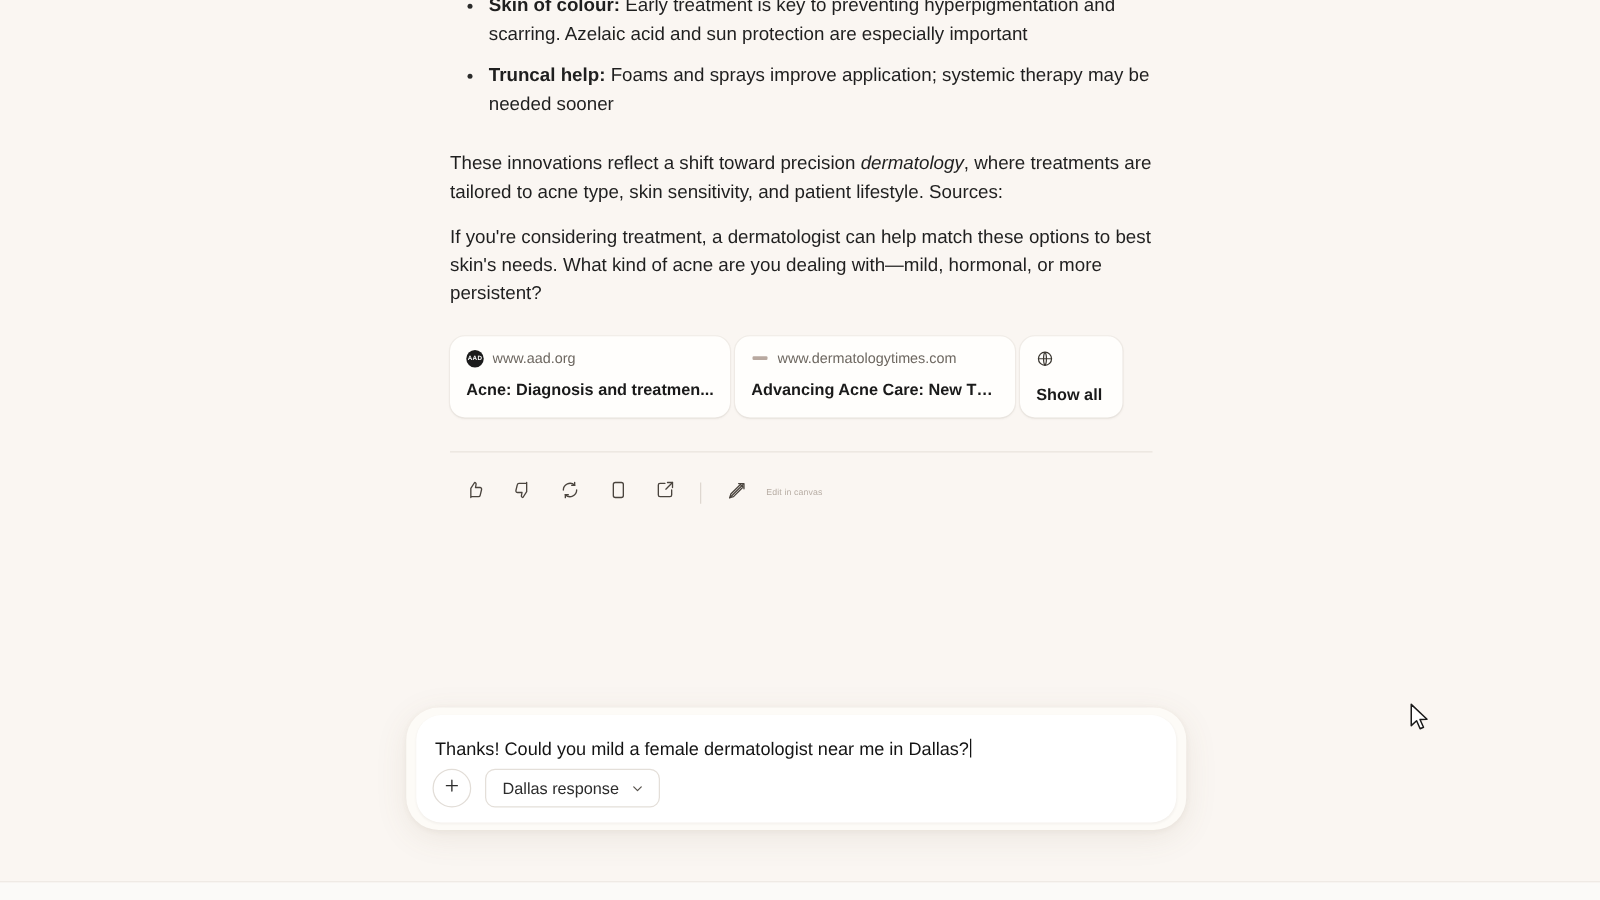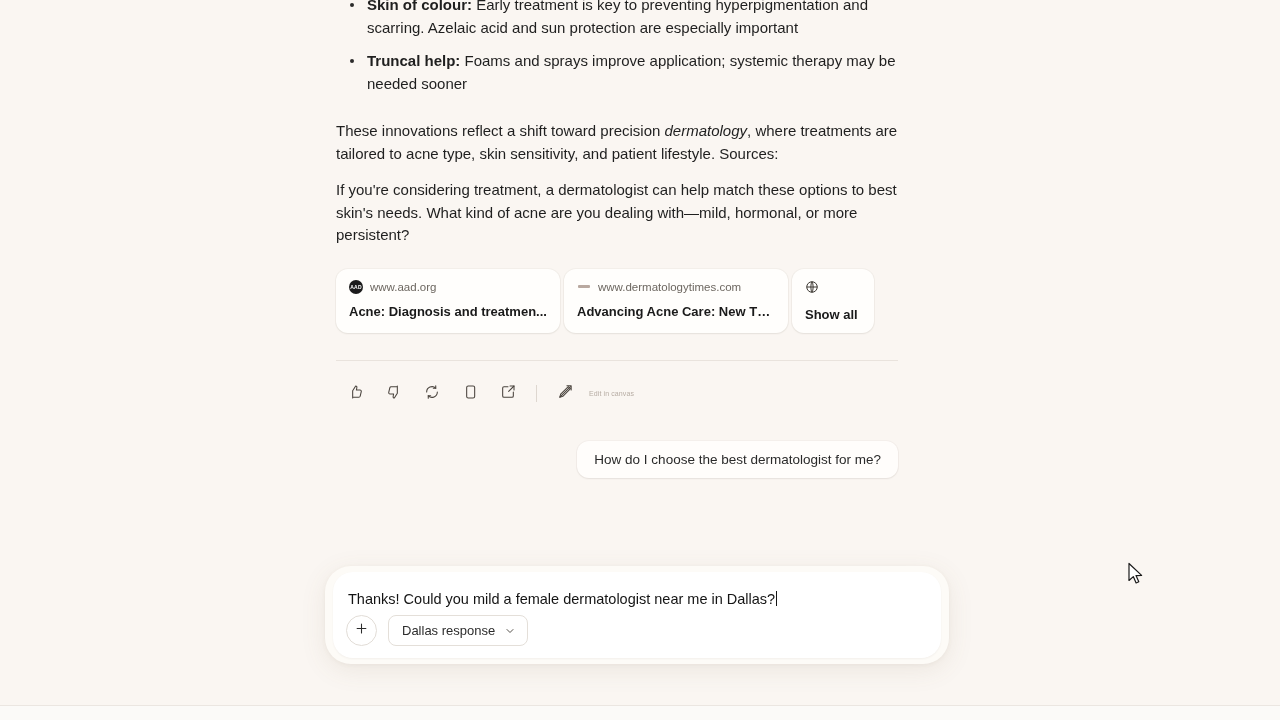--- a/index.html
+++ b/index.html
@@ -36,21 +36,21 @@
     left: 0;
     right: 0;
     top: 706px;
     height: 14px;
     background: #fbfaf8;
   }
 
   
   .thread {
     position: absolute;
-    left: 336px;
+    left: 360px;
     top: 0;
     width: 562px;
   }
 
   
   .bullets {
     margin: 0;
     padding: 0 0 0 31px;
     list-style: none;
   }
@@ -155,20 +155,21 @@
     text-overflow: ellipsis;
   }
   .src-title {
     font-size: 13px;
     font-weight: 700;
     color: #1a1a1a;
     line-height: 17px;
     white-space: nowrap;
     overflow: hidden;
     text-overflow: ellipsis;
+    text-align: right;
   }
   .globe-icon { color: #3c3832; }
   .showall-label {
     font-size: 13px;
     font-weight: 700;
     color: #1a1a1a;
   }
 
   
   .divider {
@@ -419,21 +420,20 @@
             <path d="M4 20l1.2-4.2L16 5l3 3L8.2 18.8 4 20z"></path>
           </svg>
         </span>
       </div>
 
       <span class="act-note">Edit in canvas</span>
 
     </div>
 
     <div class="suggestions">
-      <div class="chip">How do I choose the best dermatologist for me?</div>
     </div>
 
   </div>
 
   <div class="composer-wrap">
     <div class="composer">
       <div class="composer-text"><span>Thanks! Could you mild a female dermatologist near me in Dallas?</span><span class="caret"></span></div>
       <div class="composer-row">
         <div class="plus-btn">
           <span>

